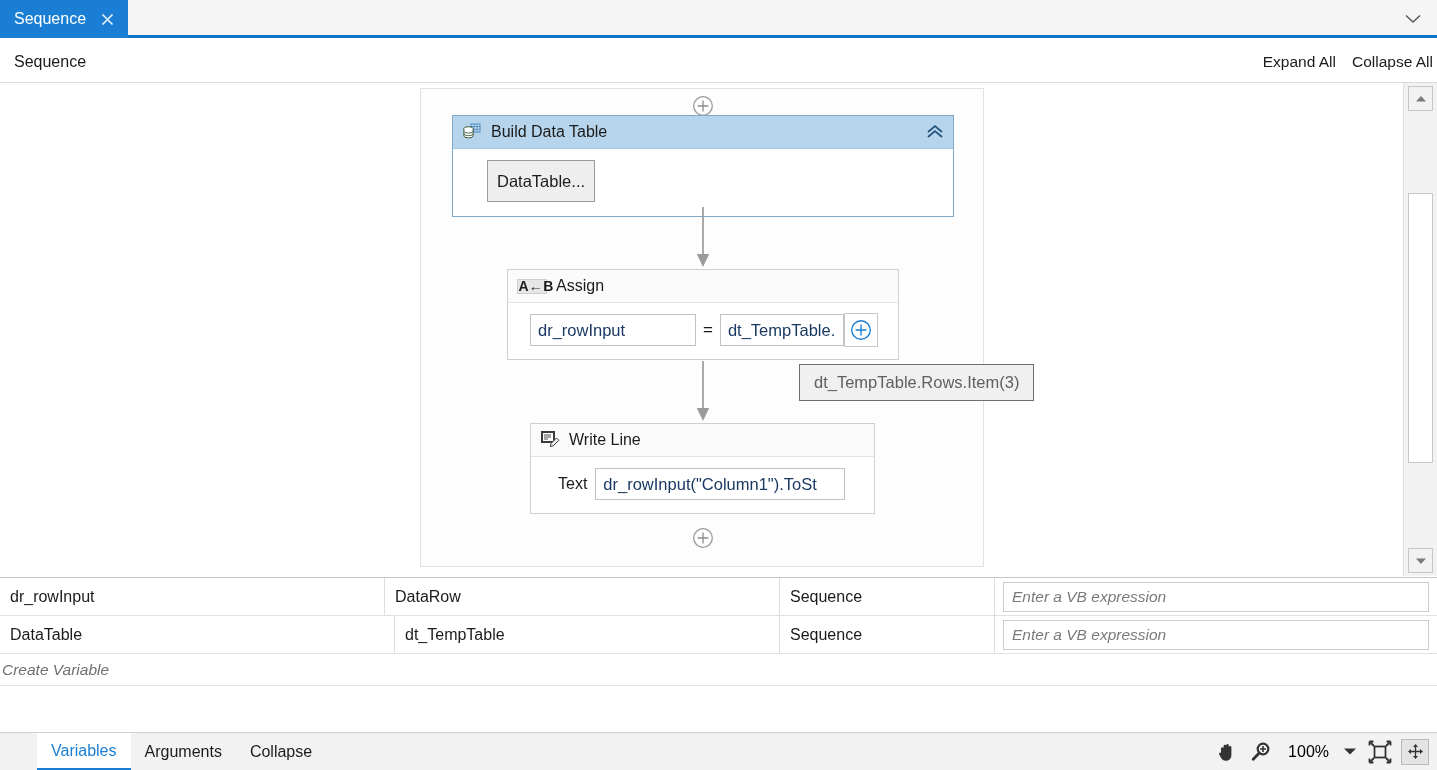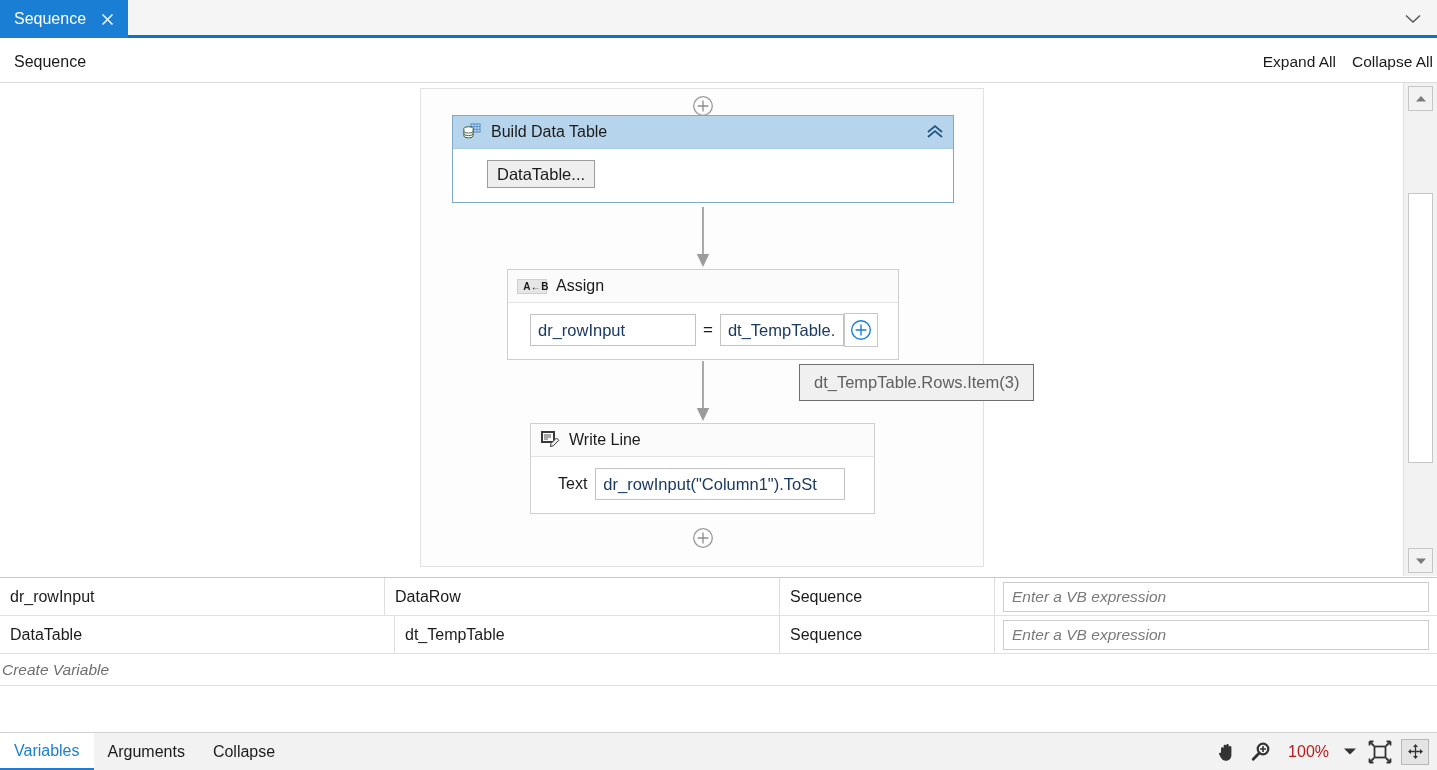--- a/index.html
+++ b/index.html
@@ -131,21 +131,21 @@
     cursor: pointer;
   }
   .act-body { padding: 10px 10px 12px 10px; }
 
   
   .act-icon { width: 20px; height: 20px; display: block; flex: 0 0 20px; }
   .icon-assign {
     width: 30px; height: 15px;
     background: #e6e6e6;
     border: 1px solid #cfcfcf;
-    font-size: 10px; font-weight: bold;
+    font-size: 14px; font-weight: bold;
     display: flex; align-items: center; justify-content: center;
     letter-spacing: .3px;
     color: #1b1b1b;
     flex: 0 0 30px;
     padding-left: 8px;
   }
 
   
   .field {
     background: #ffffff;
@@ -155,21 +155,21 @@
     padding: 0 7px;
     font-size: 16.5px;
     color: #1b3a63;
     white-space: nowrap;
     overflow: hidden;
     cursor: text;
   }
   .btnlike {
     background: #eeeeee;
     border: 1px solid #9b9b9b;
-    height: 28px;
+    height: 42px;
     display: inline-flex; align-items: center;
     padding: 0 9px;
     font-size: 16.5px;
     color: #1b1b1b;
     cursor: pointer;
   }
   .caret-bar {
     display: inline-block;
     width: 1.5px; height: 19px;
     background: #e07820;
@@ -280,40 +280,41 @@
     display: flex; align-items: center;
     padding: 0 14px;
     font-size: 16px;
     color: #1b1b1b;
     cursor: pointer;
   }
   .sb-tab.active {
     background: #ffffff;
     color: #1a7fd4;
     border-bottom: 2px solid #1a7fd4;
+    margin-left: 37px;
   }
   .sb-right {
     margin-left: auto;
     display: flex; align-items: center;
     gap: 0;
     padding-right: 8px;
   }
   .sb-icon {
     width: 34px; height: 30px;
     display: flex; align-items: center; justify-content: center;
     cursor: pointer;
   }
   .sb-icon.boxed {
     border: 1px solid #b9b9b9;
     background: #e4e4e4;
     width: 28px; height: 26px;
     margin-left: 4px;
   }
   .zoom-val {
-    font-size: 16px; color: #b91c1c;
+    font-size: 16px; color: #000000;
     padding: 0 8px 0 10px;
     cursor: default;
   }
   .zoom-caret {
     width: 26px; height: 26px;
     display: flex; align-items: center; justify-content: center;
     cursor: pointer;
   }
 </style>
 </head>

